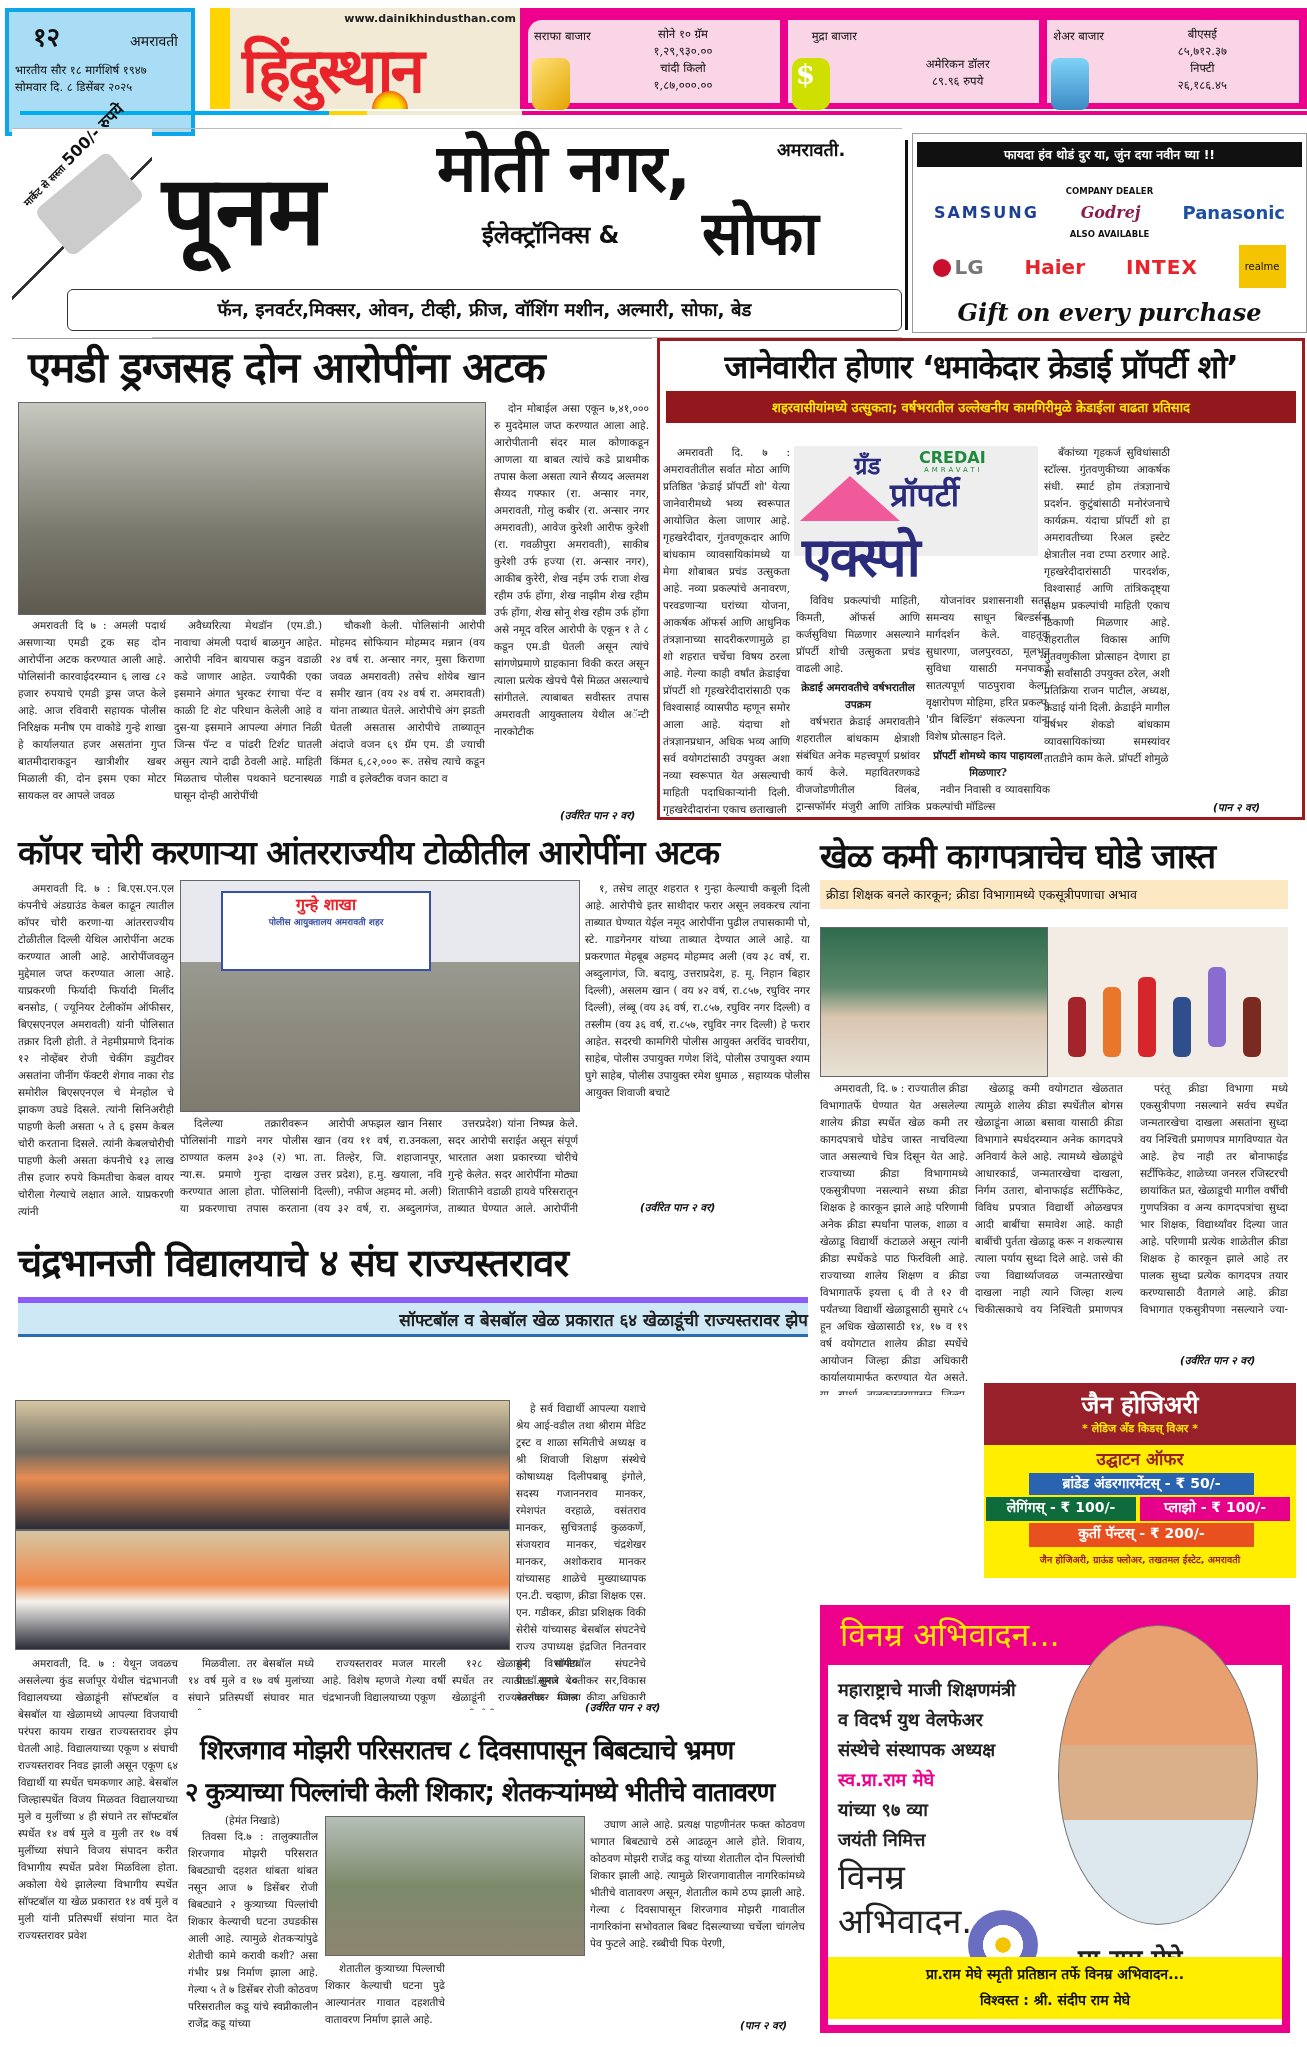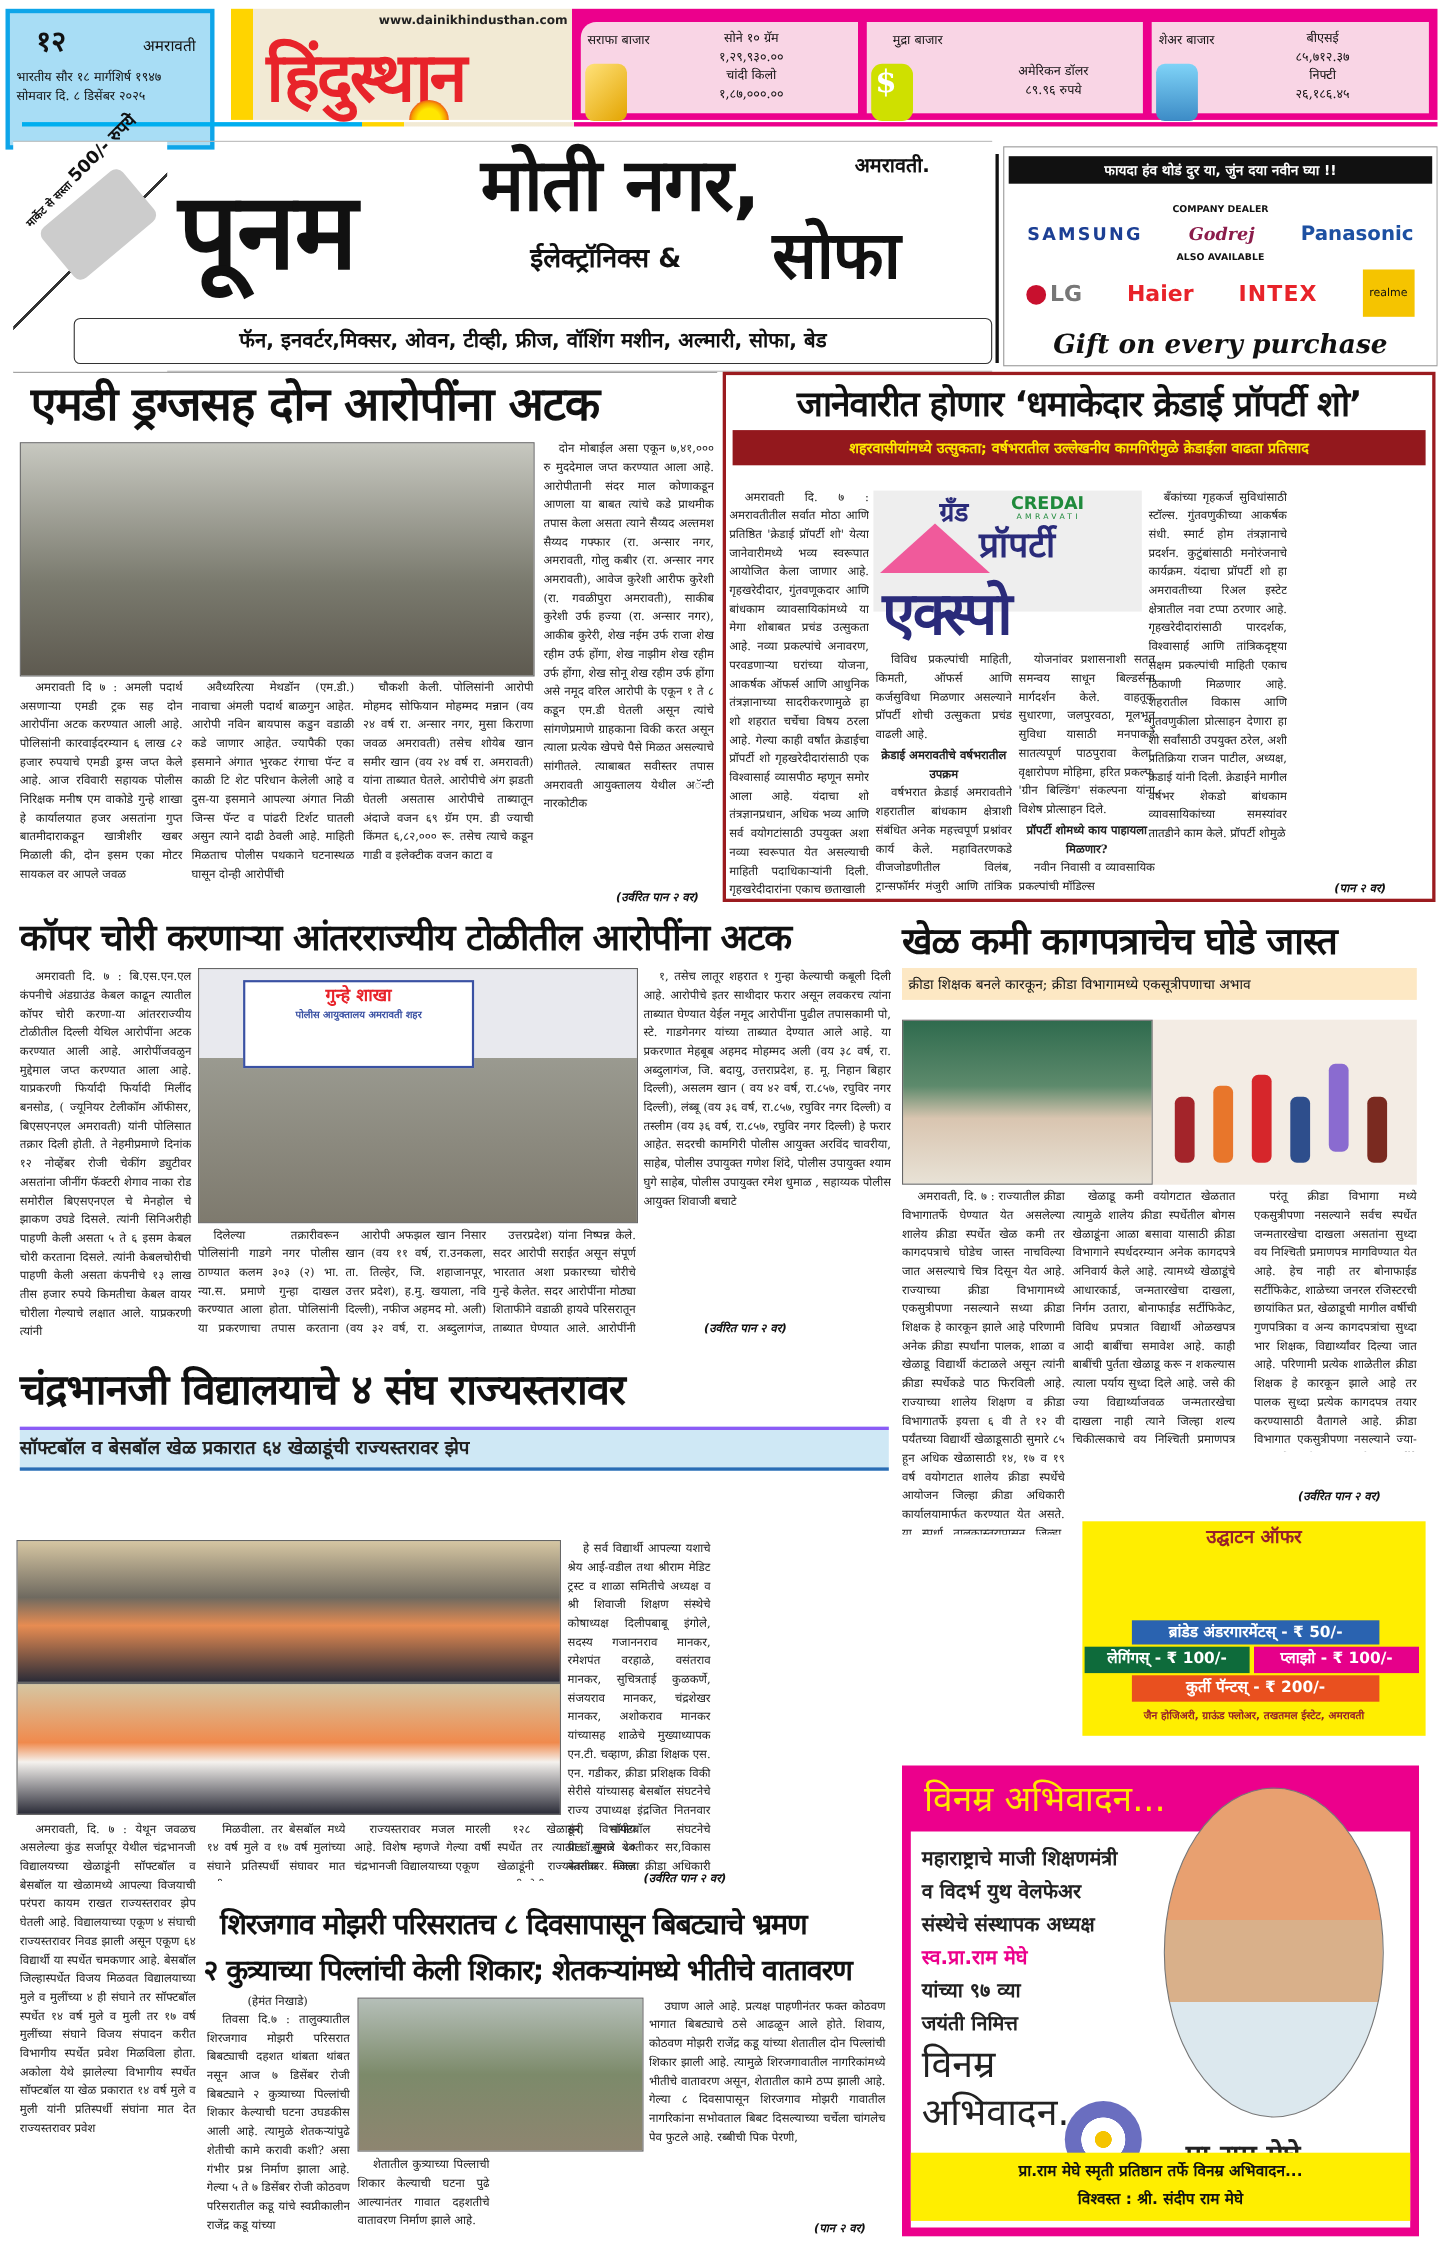--- a/index.html
+++ b/index.html
@@ -29,21 +29,21 @@
 .ad-main{left:12px;top:128px;width:890px;height:210px;border:1px solid #bbb;border-left:none;border-right:none}
 .ad-brands{left:912px;top:133px;width:395px;height:200px;border:1px solid #999}
 .brand-bar{background:#111;color:#fff;font-weight:bold;font-size:12.5px;text-align:center;padding:4px 0;margin:8px 4px 2px 4px}
 .cmpdl{font-size:8.5px;font-weight:bold;text-align:center;margin-top:19px}
 .brands-row{display:flex;justify-content:space-around;align-items:center;margin-top:6px;font-weight:bold}
 .gift{font-family:"DejaVu Serif",serif;font-style:italic;font-weight:bold;font-size:24px;text-align:center;margin-top:10px}
 
 .credai{left:657px;top:338px;width:648px;height:482px;border:3px solid #9b1b1f}
 .credai-sub{background:#93181d;color:#ffea00;font-weight:bold;font-size:13px;text-align:center;padding:7px 0;margin:0 6px}
 
-.sub-bar-blue{background:#cfe8f5;border-top:3px solid #8b5cf6;border-bottom:3px solid #2a6db5;text-align:left;font-weight:bold;color:#222;font-size:17px}
+.sub-bar-blue{background:#cfe8f5;border-top:6px solid #8b5cf6;border-bottom:3px solid #2a6db5;text-align:right;font-weight:bold;color:#222;font-size:17px}
 .sub-bar-peach{background:#fde8c4;font-family:"DejaVu Serif",serif;font-size:12.5px;padding:6px}
 
 .jain{left:984px;top:1383px;width:312px;height:195px;background:#ffee00;font-family:"DejaVu Sans",sans-serif}
 .jain-top{background:#98202a;color:#fff;text-align:center;height:62px;padding-top:4px}
 .offer{color:#fff;text-align:center;font-weight:bold;font-size:14px;position:absolute}
 
 .vin{left:820px;top:1605px;width:470px;height:428px;background:#ec008c;padding:8px}
 .vin-in{background:#fff;position:absolute;left:8px;top:60px;right:8px;bottom:8px}
 .credit{font-style:italic;font-weight:bold;white-space:nowrap}
 </style>
@@ -218,20 +218,24 @@
   </div>
 <div class="abs col-text" style="left:975px;top:1080px;width:148px;height:235px;overflow:hidden">
     <p>खेळाडू कमी वयोगटात खेळतात त्यामुळे शालेय क्रीडा स्पर्धेतील बोगस खेळाडूंना आळा बसावा यासाठी क्रीडा विभागाने स्पर्धदरम्यान अनेक कागदपत्रे अनिवार्य केले आहे. त्यामध्ये खेळाडूंचे आधारकार्ड, जन्मतारखेचा दाखला, निर्गम उतारा, बोनाफाईड सर्टीफिकेट, विविध प्रपत्रात विद्यार्थी ओळखपत्र आदी बाबींचा समावेश आहे. काही बाबींची पुर्तता खेळाडू करू न शकल्यास त्याला पर्याय सुध्दा दिले आहे. जसे की ज्या विद्यार्थ्याजवळ जन्मतारखेचा दाखला नाही त्याने जिल्हा शल्य चिकीत्सकाचे वय निश्चिती प्रमाणपत्र काढावे, हे अनिवार्य केले आहे.</p>
   </div>
 <div class="abs col-text" style="left:1140px;top:1080px;width:148px;height:240px;overflow:hidden">
     <p>परंतू क्रीडा विभागा मध्ये एकसुत्रीपणा नसल्याने सर्वच स्पर्धेत जन्मतारखेचा दाखला असतांना सुध्दा वय निश्चिती प्रमाणपत्र मागविण्यात येत आहे. हेच नाही तर बोनाफाईड सर्टीफिकेट, शाळेच्या जनरल रजिस्टरची छायांकित प्रत, खेळाडूची मागील वर्षीची गुणपत्रिका व अन्य कागदपत्रांचा सुध्दा भार शिक्षक, विद्यार्थ्यांवर दिल्या जात आहे. परिणामी प्रत्येक शाळेतील क्रीडा शिक्षक हे कारकून झाले आहे तर पालक सुध्दा प्रत्येक कागदपत्र तयार करण्यासाठी वैतागले आहे. क्रीडा विभागात एकसुत्रीपणा नसल्याने ज्या-ज्या ठिकाणी राज्य क्रीडा स्पर्धेचे आयोजन</p>
   </div>
 <div class="abs credit" style="left:1180px;top:1353px;font-size:10.5px">(उर्वरित पान २ वर)</div>
 
 <div class="abs jain">
+  <div class="jain-top">
+    <div style="font-size:24px;font-weight:bold">जैन होजिअरी</div>
+    <div style="font-size:11px;color:#ffe600;font-weight:bold">* लेडिज अँड किडस् विअर *</div>
+  </div>
   <div style="text-align:center;font-size:17px;font-weight:bold;color:#98202a;margin-top:2px">उद्घाटन ऑफर</div>
   <div class="offer" style="left:45px;top:90px;width:225px;height:22px;background:#2a63b0">ब्रांडेड अंडरगारमेंटस् - ₹ 50/-</div>
   <div class="offer" style="left:2px;top:114px;width:150px;height:24px;background:#0e6b3b">लेगिंगस् - ₹ 100/-</div>
   <div class="offer" style="left:156px;top:114px;width:150px;height:24px;background:#e6008a">प्लाझो - ₹ 100/-</div>
   <div class="offer" style="left:45px;top:140px;width:225px;height:24px;background:#e9501f">कुर्ती पॅन्टस् - ₹ 200/-</div>
   <div style="position:absolute;left:0;right:0;top:170px;text-align:center;font-size:9.5px;font-weight:bold;color:#98202a">जैन होजिअरी, ग्राऊंड फ्लोअर, तखतमल ईस्टेट, अमरावती</div>
 </div>
 
 <div class="abs headline" style="left:18px;top:1235px;font-size:38px;line-height:56px">चंद्रभानजी विद्यालयाचे ४ संघ राज्यस्तरावर</div>
 <div class="abs sub-bar-blue" style="left:18px;top:1297px;width:790px;height:40px;line-height:34px">सॉफ्टबॉल व बेसबॉल खेळ प्रकारात ६४ खेळाडूंची राज्यस्तरावर झेप</div>

